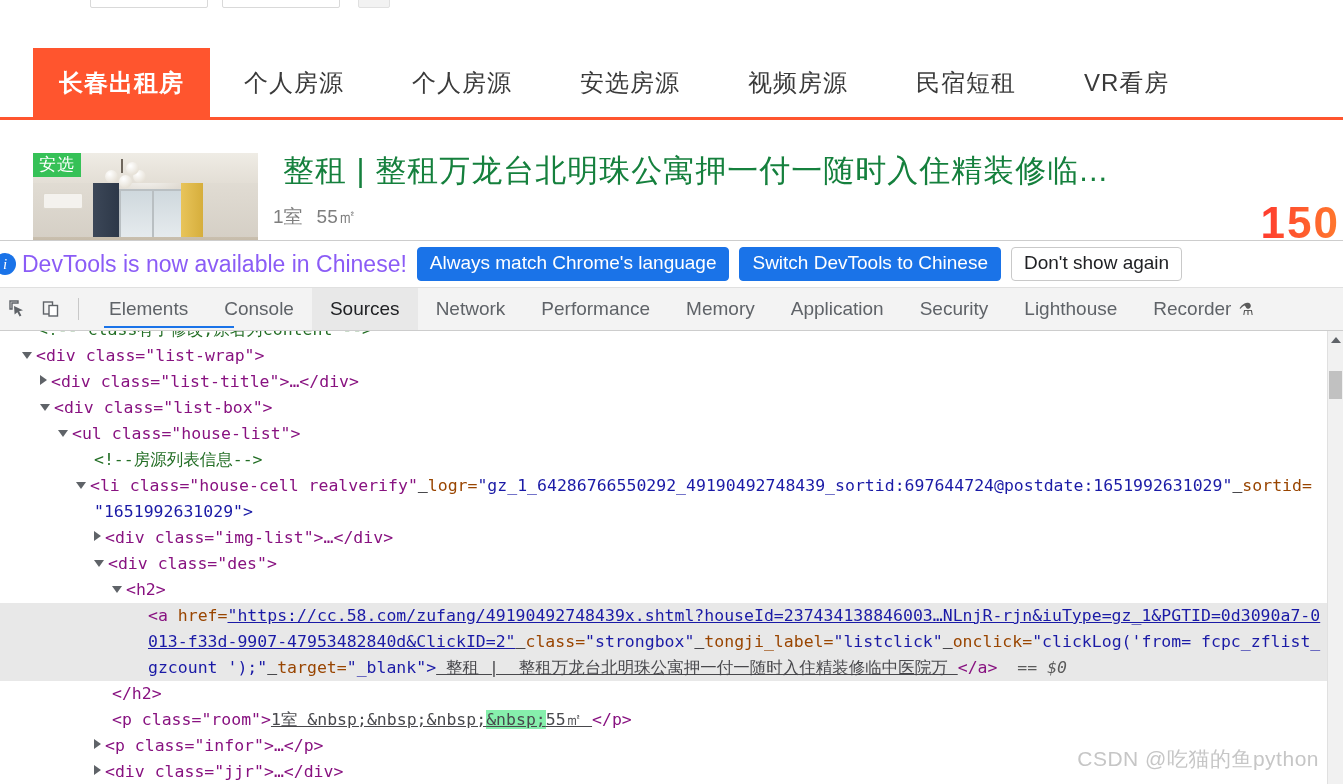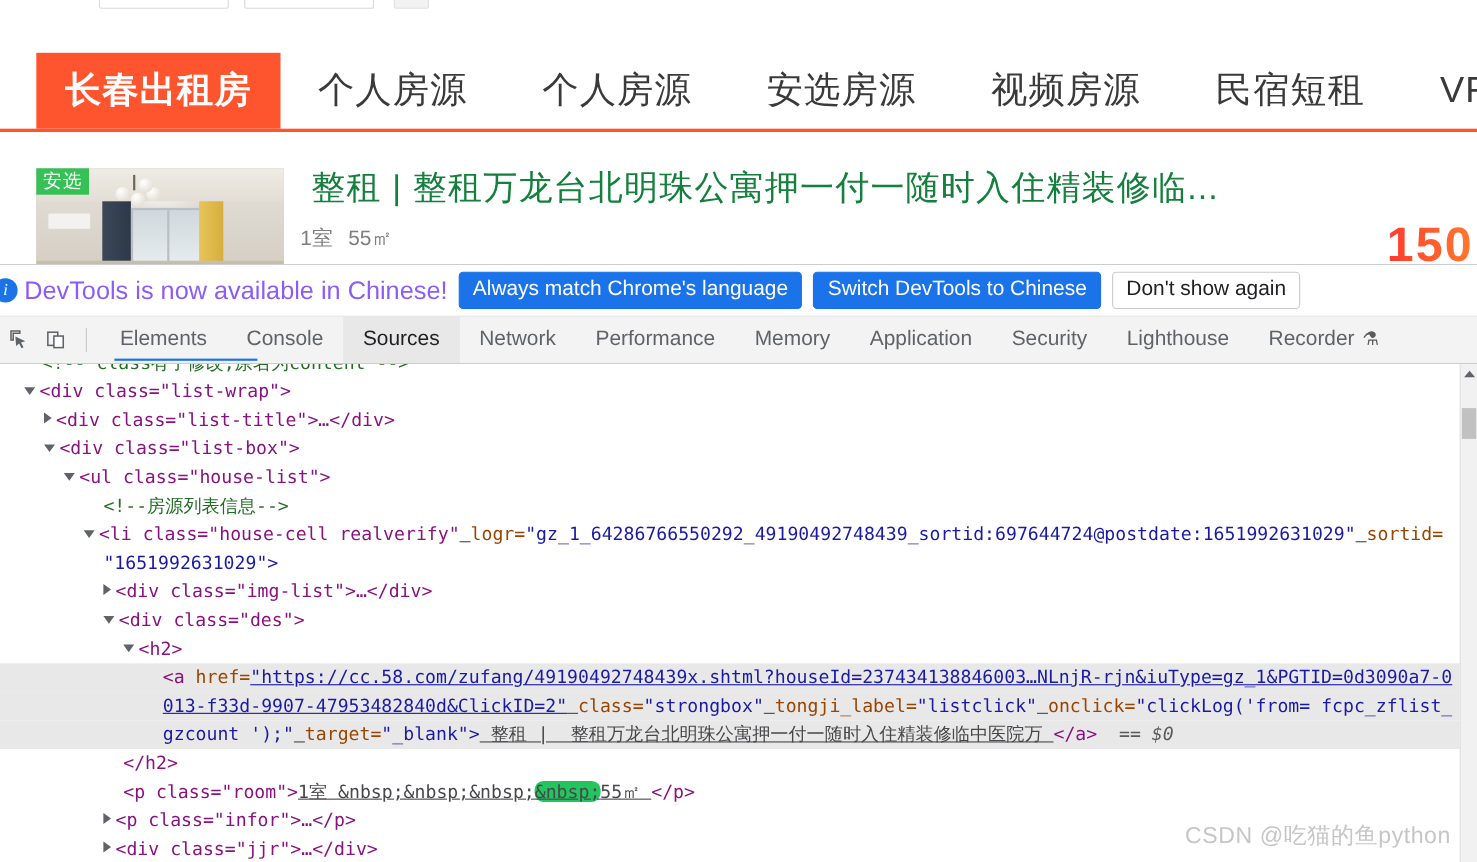--- a/index.html
+++ b/index.html
@@ -25,21 +25,21 @@
   .webpage { position: absolute; left: 0; top: 10px; width: 1343px; height: 230px; background:#fff; }
 
   .tabbar {
     position: absolute; left: 0; top: 38px; width: 1343px; height: 72px;
     border-bottom: 3px solid #ff552e;
     box-sizing: border-box;
   }
   .tablist { display: flex; align-items: stretch; height: 69px; padding-left: 33px; }
   .tab {
     display: flex; align-items: center; justify-content: center;
-    font-size: 33px; color: #3a3a3a; letter-spacing: 1px;
+    font-size: 24px; color: #3a3a3a; letter-spacing: 1px;
     padding: 0 34px; white-space: nowrap; cursor: pointer;
   }
   .tab.active {
     background: #ff552e; color: #ffffff; font-weight: bold;
     padding: 0 26px;
   }
 
   .listing { position: absolute; left: 0; top: 122px; width: 1343px; height: 118px; }
   .thumb {
     position: absolute; left: 33px; top: 21px; width: 225px; height: 100px;
@@ -140,21 +140,21 @@
   .dom-line { position: relative; white-space: pre; height: 26px; }
   .dom-line.wrapline { height: auto; }
   .dom-line.selected { background: #e8e8e8; }
   .tw { color: #881280; }           
   .at { color: #994500; }           
   .av { color: #1a1aa6; }           
   .cm { color: #236e25; }           
   .tx { color: #48484c; text-decoration: underline; }           
   .lk { color: #1a1aa6; text-decoration: underline; }
   .eq { color: #5a5a5a; font-style: italic; }
-  .hl { background: #22c55e; border-radius: 8px; }
+  .hl { background: #86efac; }
   .arrow {
     display: inline-block; width: 0; height: 0; vertical-align: 2px;
     margin-right: 4px;
   }
   .arrow.down { border-left: 5.5px solid transparent; border-right: 5.5px solid transparent; border-top: 7px solid #5f6368; }
   .arrow.right { border-top: 5.5px solid transparent; border-bottom: 5.5px solid transparent; border-left: 7px solid #5f6368; }
 
   .dom-scrollbar {
     position: absolute; right: 0; top: 0; width: 15px; height: 455px;
     background: #f1f1f1; border-left: 1px solid #e0e0e0;

